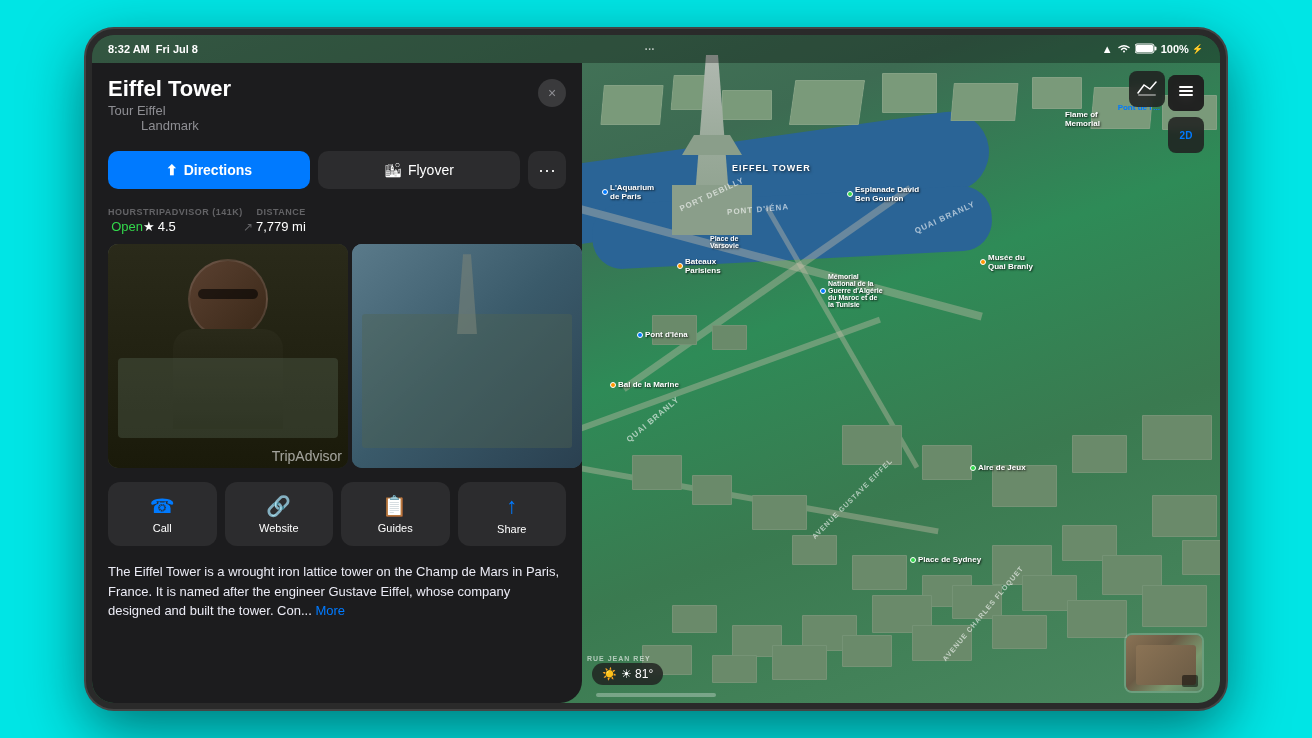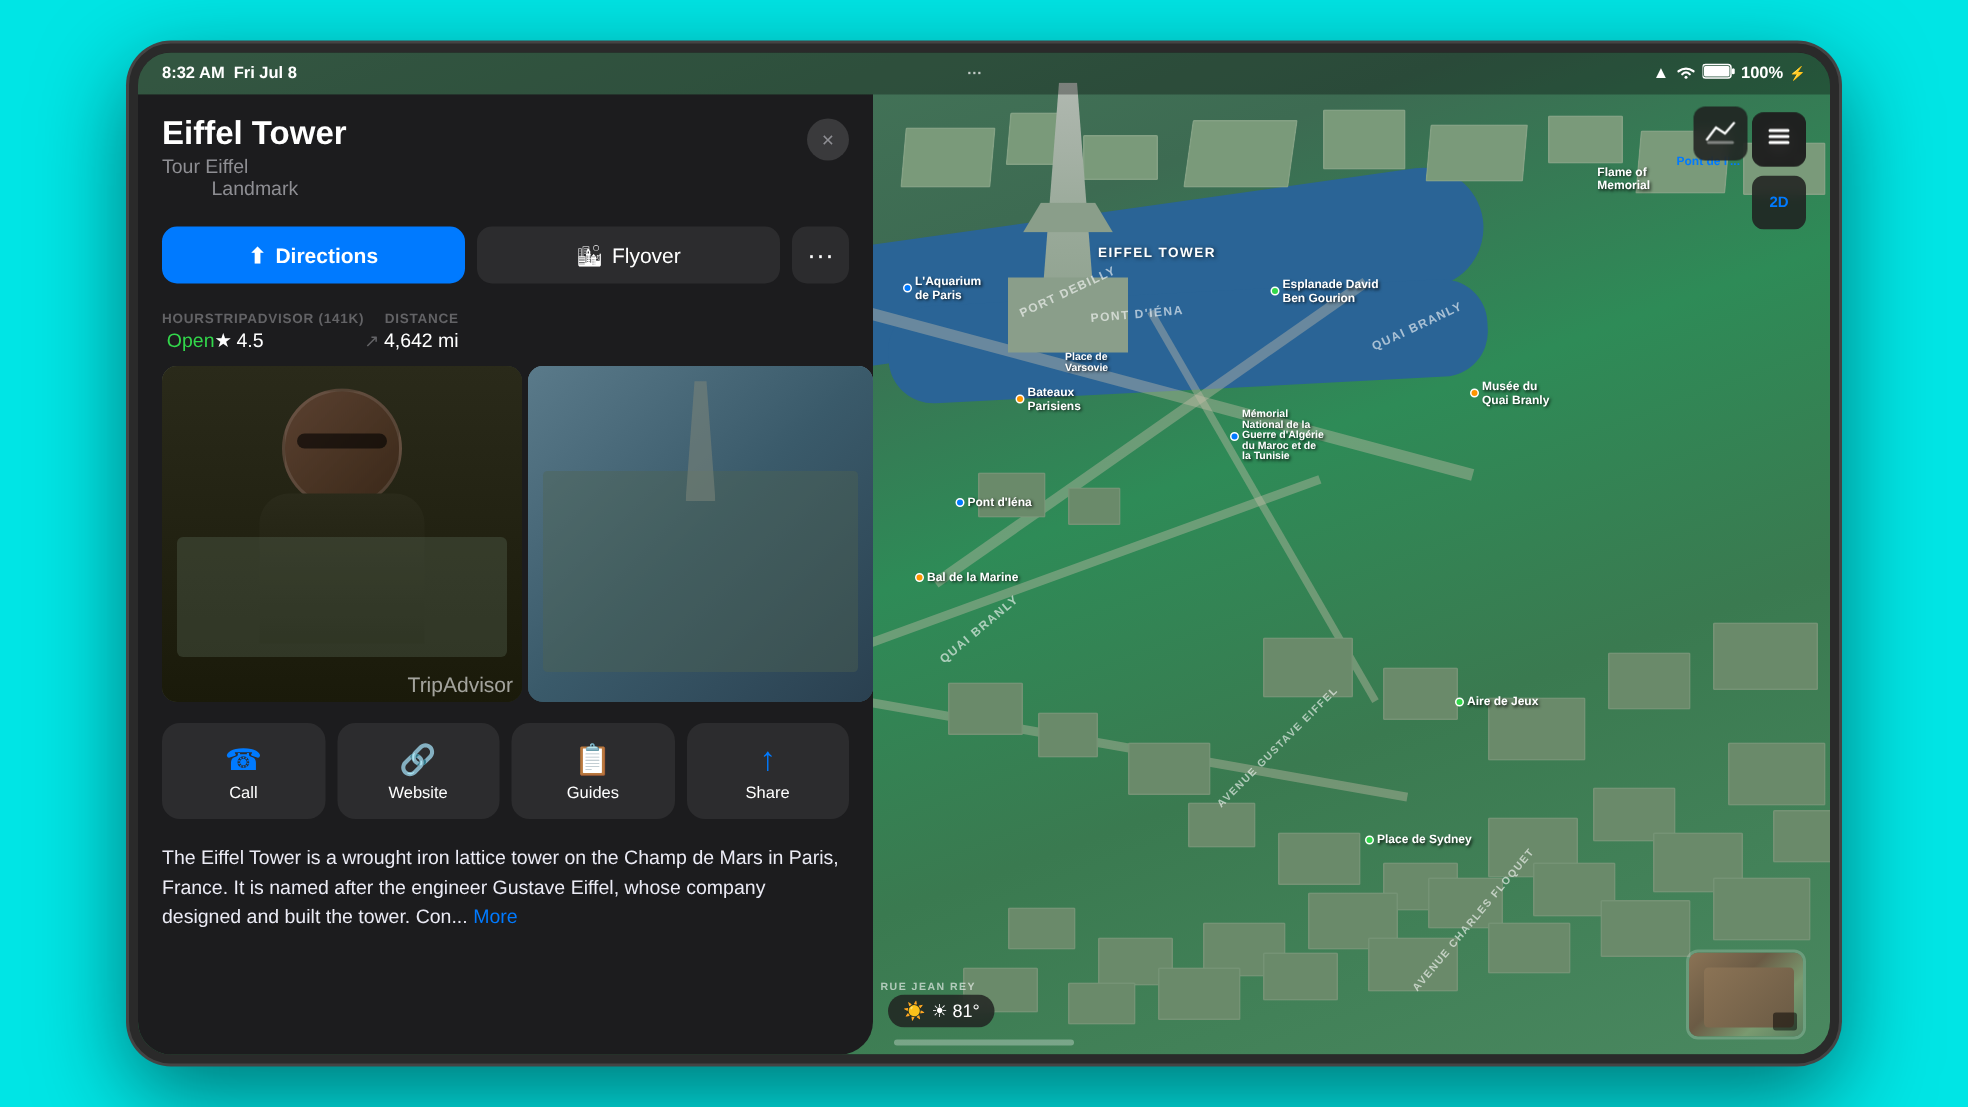--- a/index.html
+++ b/index.html
@@ -680,21 +680,21 @@
         <div class="stat-label">TRIPADVISOR (141K)</div>
         <div class="stat-stars">
           <span>★</span>
           <span>4.5</span>
         </div>
       </div>
       <div class="stat-item">
         <div class="stat-label">DISTANCE</div>
         <div class="stat-distance">
           <span class="distance-icon">↗</span>
-          <span class="stat-value">4,642 mi</span>
+          <span class="stat-value">7,779 mi</span>
         </div>
       </div>
     </div>
 
     <div class="photos-section">
       <div class="photo-main">
         <div class="photo-main-inner">
 
           <div style="width:100%;height:100%;background:linear-gradient(to bottom,#2a2a1a 0%,#1a1a0a 100%);position:relative;">
             <div style="position:absolute;top:15px;left:50%;transform:translateX(-50%);width:80px;height:80px;border-radius:50%;background:linear-gradient(135deg,#5a4030,#3a2818);border:2px solid rgba(255,255,255,0.1);"></div>

